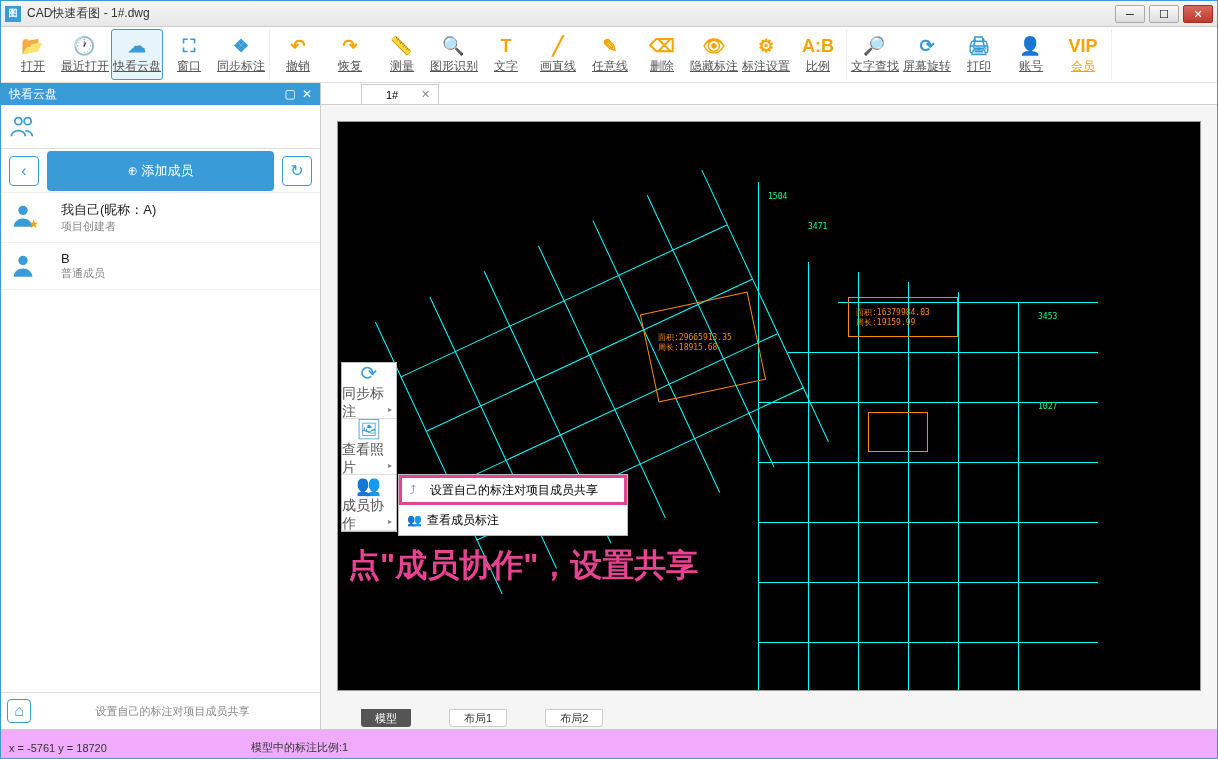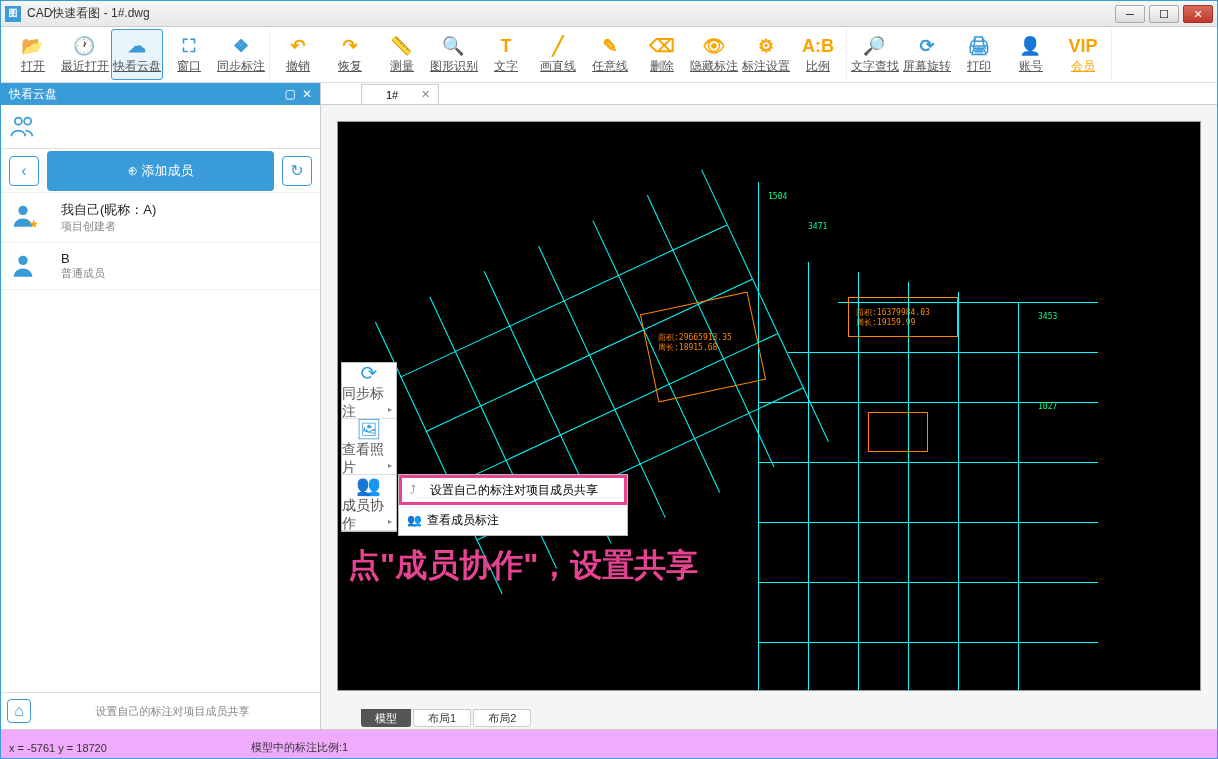--- a/index.html
+++ b/index.html
@@ -64,21 +64,21 @@
 
 .annotation { position: absolute; left: 10px; top: 422px; font-size: 32px; font-weight: bold; color: #e84393; z-index: 7; white-space: nowrap; }
 
 .cad-drawing { position: absolute; inset: 0; }
 .cad-line { position: absolute; background: #00ffff; }
 .cad-label { position: absolute; color: #00ff88; font-size: 8px; font-family: monospace; }
 .cad-orange-box { position: absolute; border: 1px solid #ff8800; }
 
 .bottom-tabs { height: 22px; display: flex; align-items: center; padding-left: 40px; background: #f5f5f5; gap: 2px; }
 .btab { height: 18px; padding: 0 14px; background: #555; color: #fff; font-size: 11px; border-radius: 0 0 3px 3px; cursor: pointer; display: flex; align-items: center; }
-.btab.inactive { background: #fff; color: #333; border: 1px solid #ccc; }
+.btab.inactive { background: #fff; color: #333; border: 1px solid #ccc; margin-left: 36px; }
 
 .statusbar { height: 36px; background: #f0abfc; border-top: 1px solid #ccc; display: flex; align-items: center; padding: 0 8px; font-size: 11px; color: #333; font-family: monospace; }
 .statusbar .center-status { position: absolute; left: 250px; }
 
 .personsvg { width: 28px; height: 28px; }
 </style>
 </head>
 <body>
 
 <div class="titlebar">

